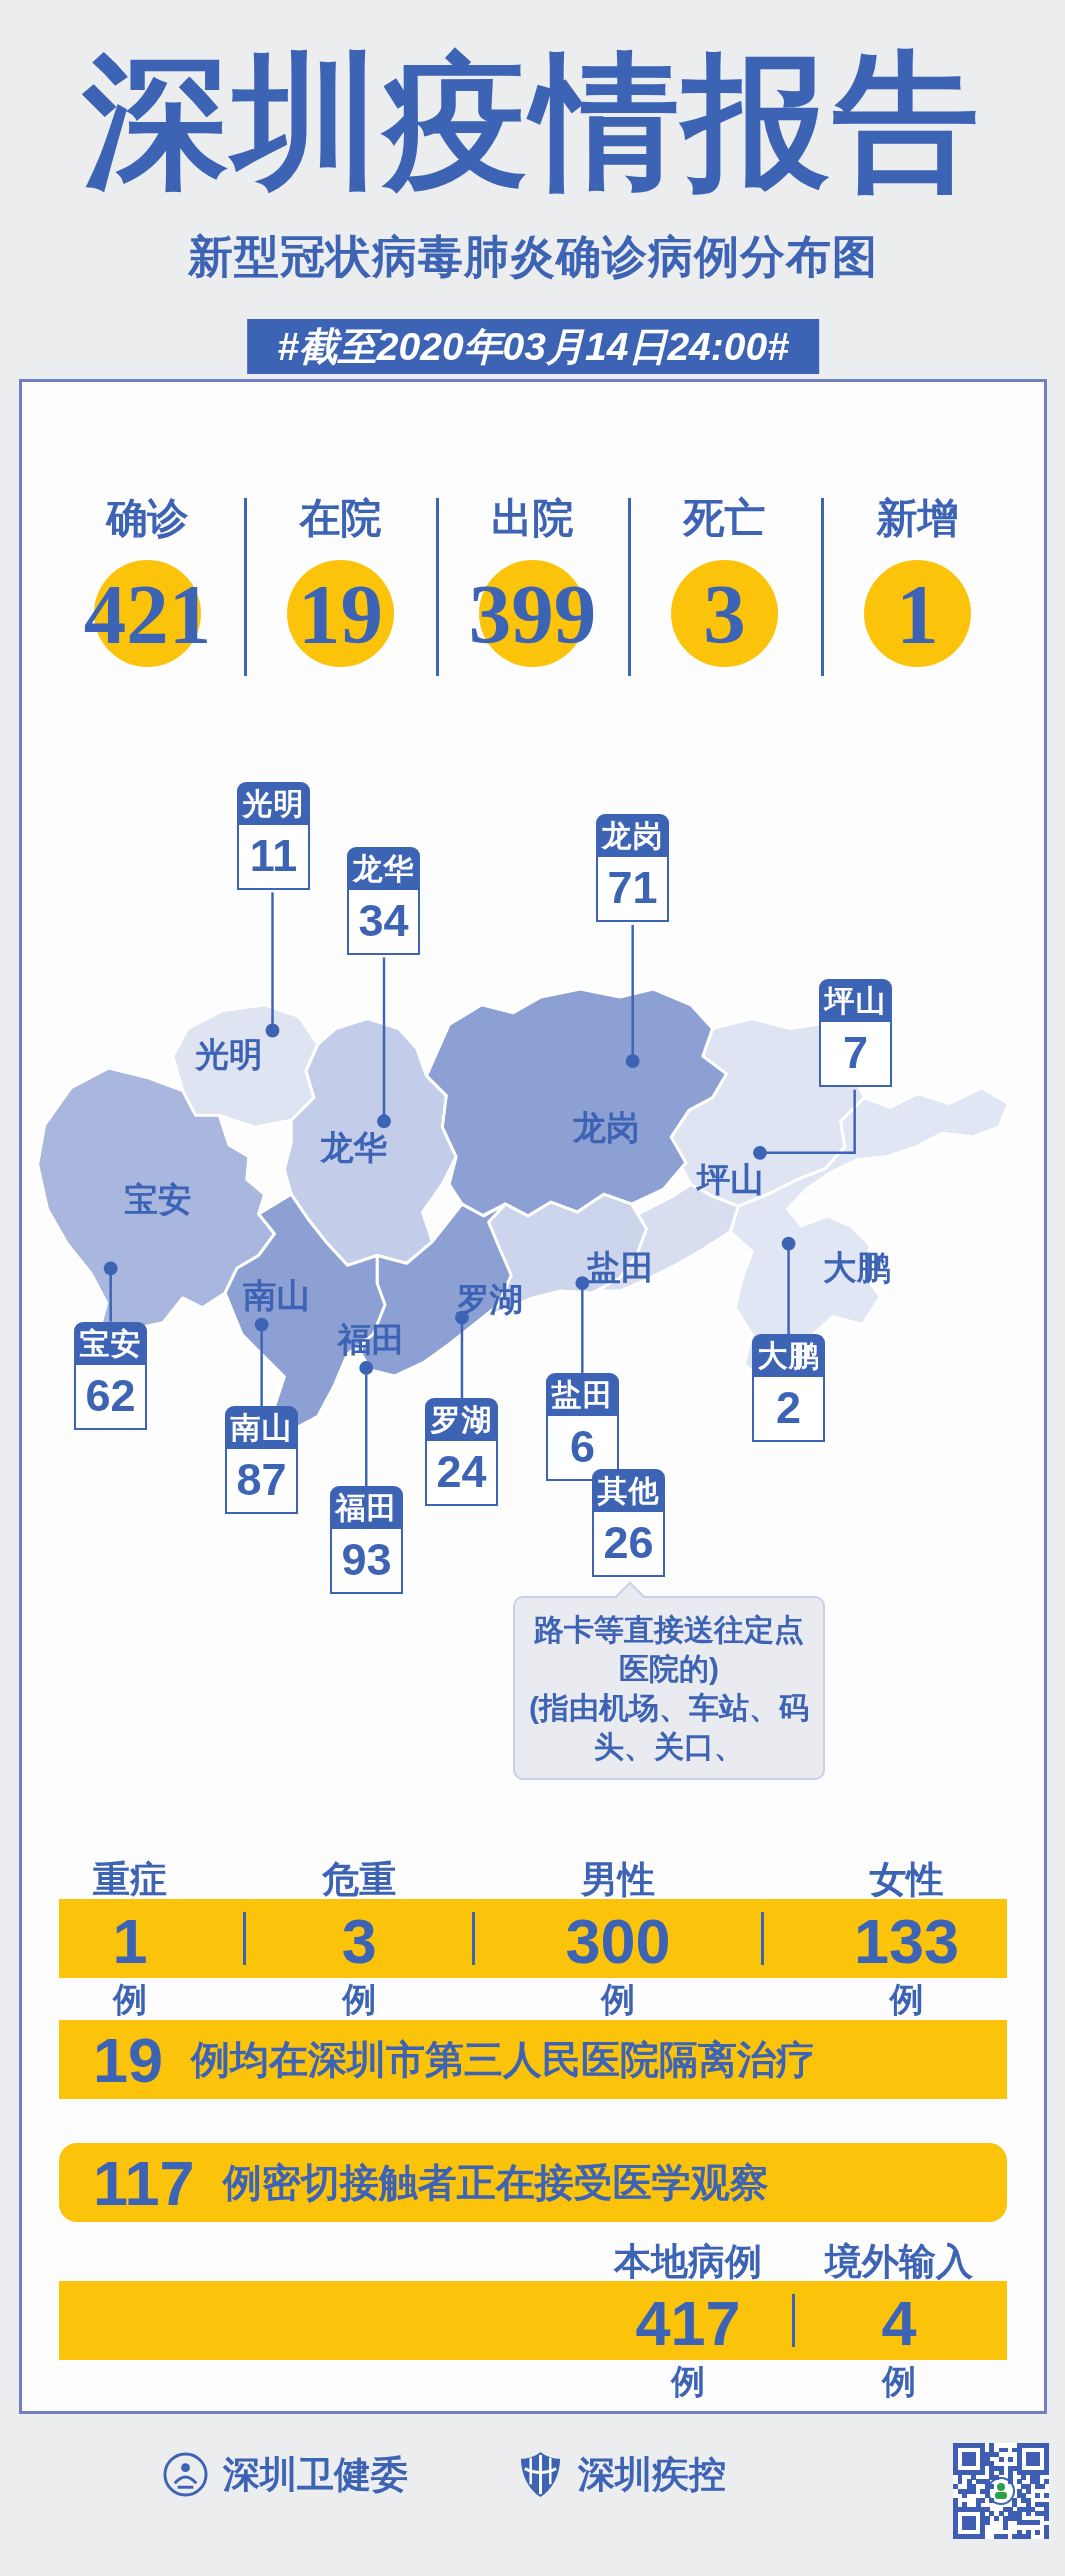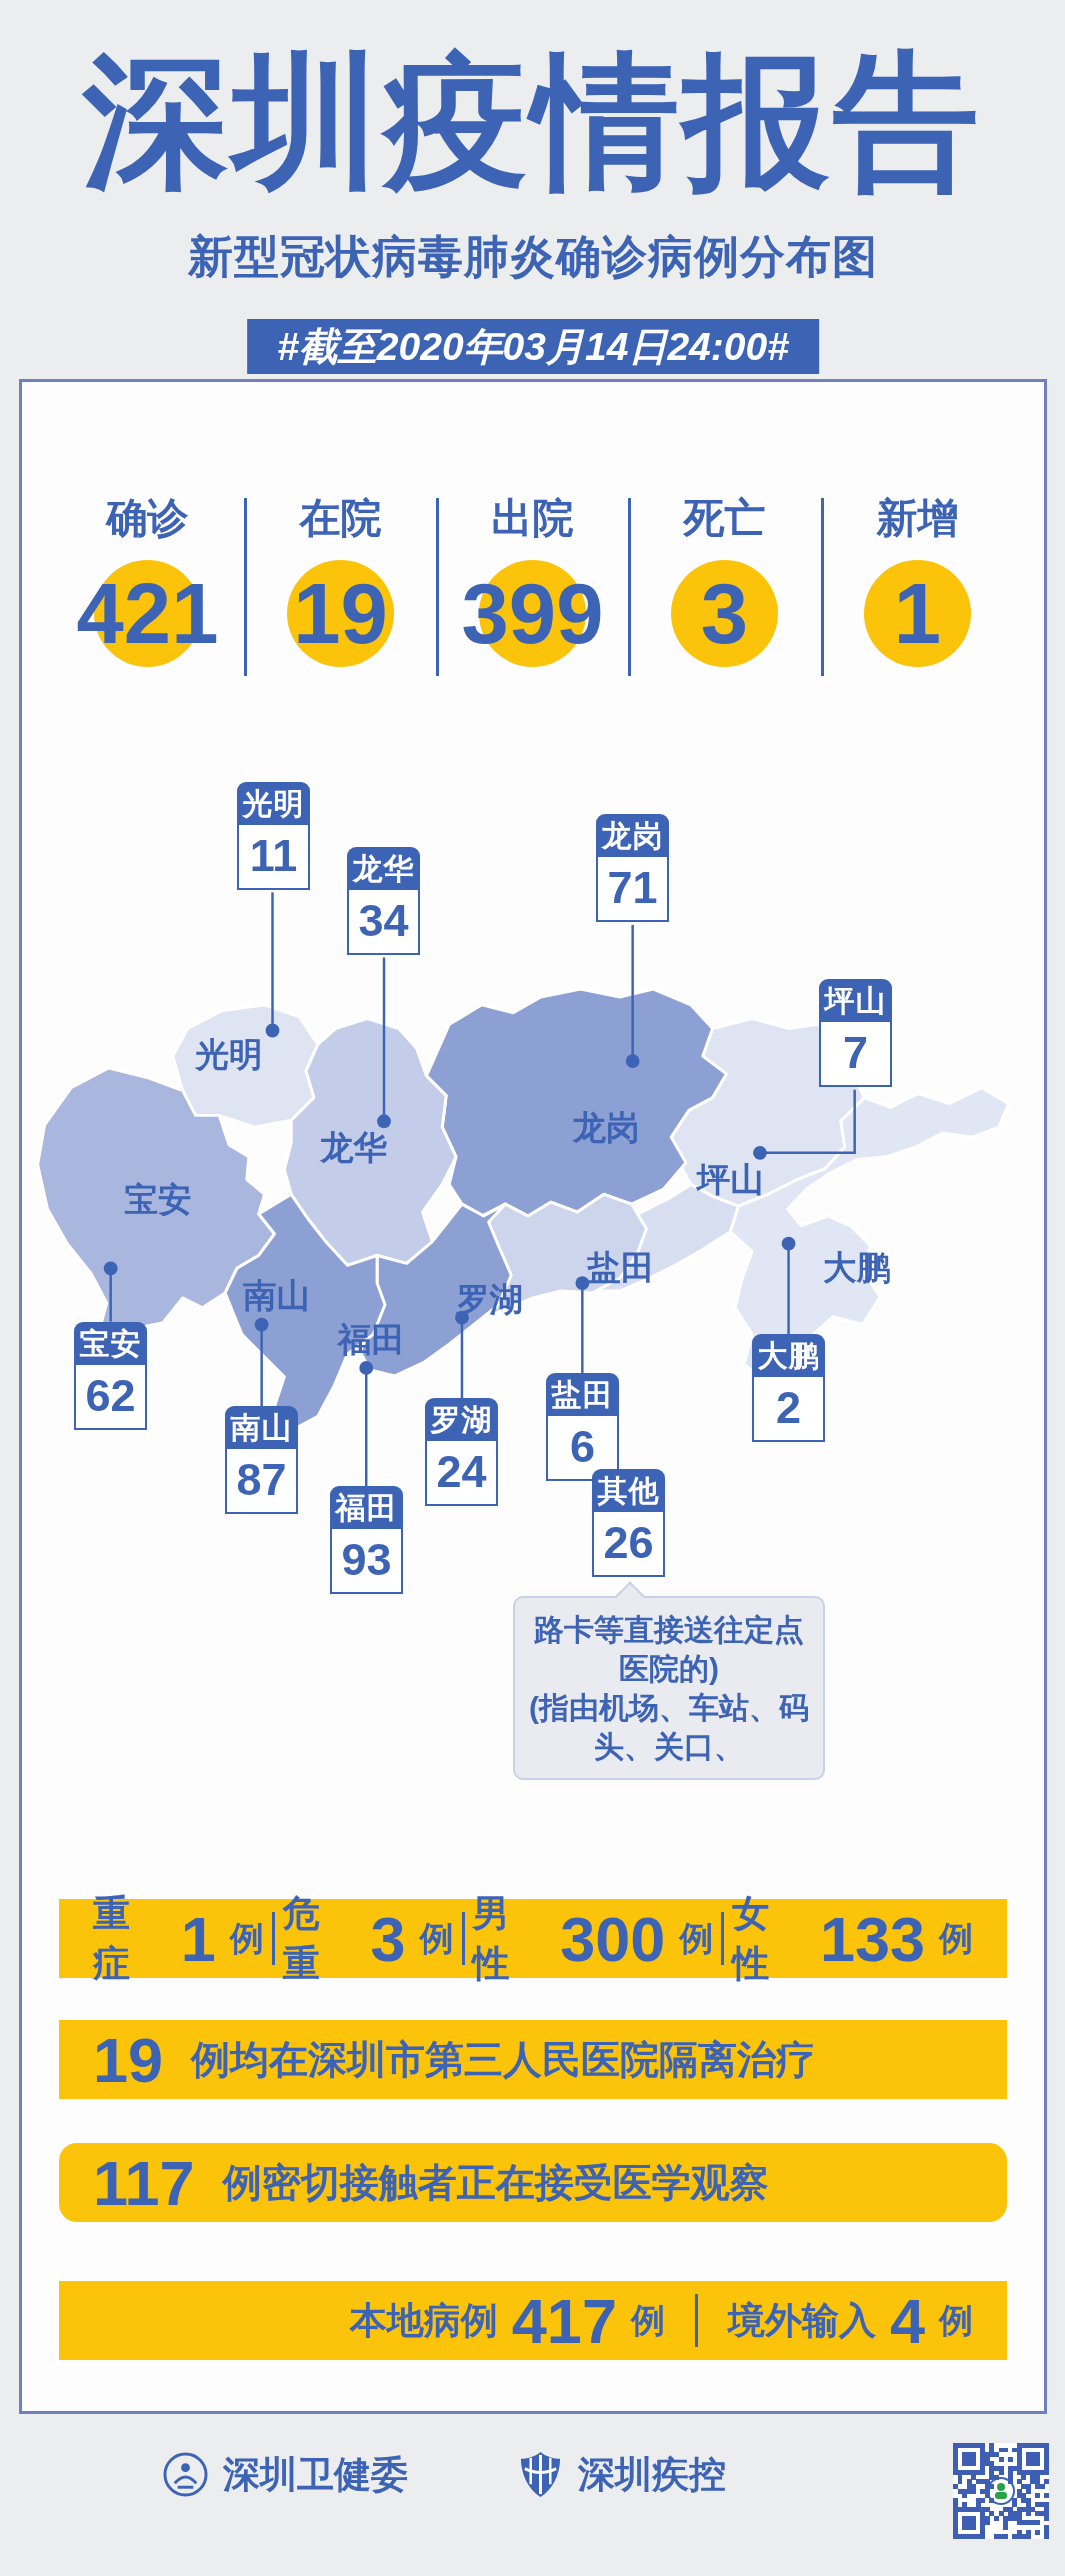--- a/index.html
+++ b/index.html
@@ -16,21 +16,21 @@
           line-height:55px;height:55px;padding:0 30px;white-space:nowrap;}
 
   
   .card{position:absolute;left:19px;top:379px;width:1022px;height:2029px;
         background:#fdfdfd;border:3px solid #6e80be;}
 
   
   .stat{position:absolute;top:491px;width:187px;text-align:center;}
   .stat .slabel{font-size:41px;font-weight:900;color:#3d63b5;}
   .stat .bubble{width:107px;height:107px;border-radius:50%;background:#fcc30b;
-                margin:14px auto 0;display:flex;align-items:center;justify-content:center;}
+                margin:14px auto 0;display:flex;align-items:center;justify-content:center;font-family:Liberation Serif, serif;}
   .stat .bubble span{font-size:85px;font-weight:900;color:#3d63b5;white-space:nowrap;}
   .sdiv{position:absolute;top:498px;width:3px;height:178px;background:#3d63b5;}
 
   
   #mapsec{position:absolute;left:0;top:770px;width:1066px;height:967px;}
   #mapsvg{position:absolute;left:0;top:0;}
   .mlabel{font-size:34px;font-weight:700;fill:#3d63b5;}
 
   .callout{position:absolute;width:73px;text-align:center;}
   .co-head{height:43px;line-height:43px;background:#3d63b5;color:#fff;
@@ -48,21 +48,21 @@
   .bar{position:absolute;left:59px;width:948px;height:79px;background:#fcc30b;color:#3d63b5;
        display:flex;align-items:center;padding:0 34px;box-sizing:border-box;font-weight:900;}
   .bar .lbl{font-size:37px;}
   .bar .num{font-size:63px;margin:0 14px;}
   .bar .unit{font-size:34px;}
   .bar .bdiv{width:3px;height:53px;background:#3d63b5;margin:0 8px;}
   .bar1{top:1899px;justify-content:space-between;}
   .bar2{top:2020px;}
   .bar3{top:2143px;border-radius:18px;}
   .bar4{top:2281px;justify-content:flex-end;}
-  .seg{display:flex;align-items:center;}
+  .seg{display:flex;align-items:center;flex-direction:column;}
   .bar .text{font-size:39px;margin-left:14px;}
 
   
   .footer-row{position:absolute;left:0;top:2449px;width:888px;display:flex;
               justify-content:center;align-items:center;gap:109px;}
   .org{display:flex;align-items:center;gap:14px;}
   .org .olabel{font-size:37px;font-weight:700;color:#3d63b5;}
 
   #qr{position:absolute;left:953px;top:2443px;width:96px;height:96px;background:#fff;}
   #qr i{position:absolute;background:#3e5eb4;}

